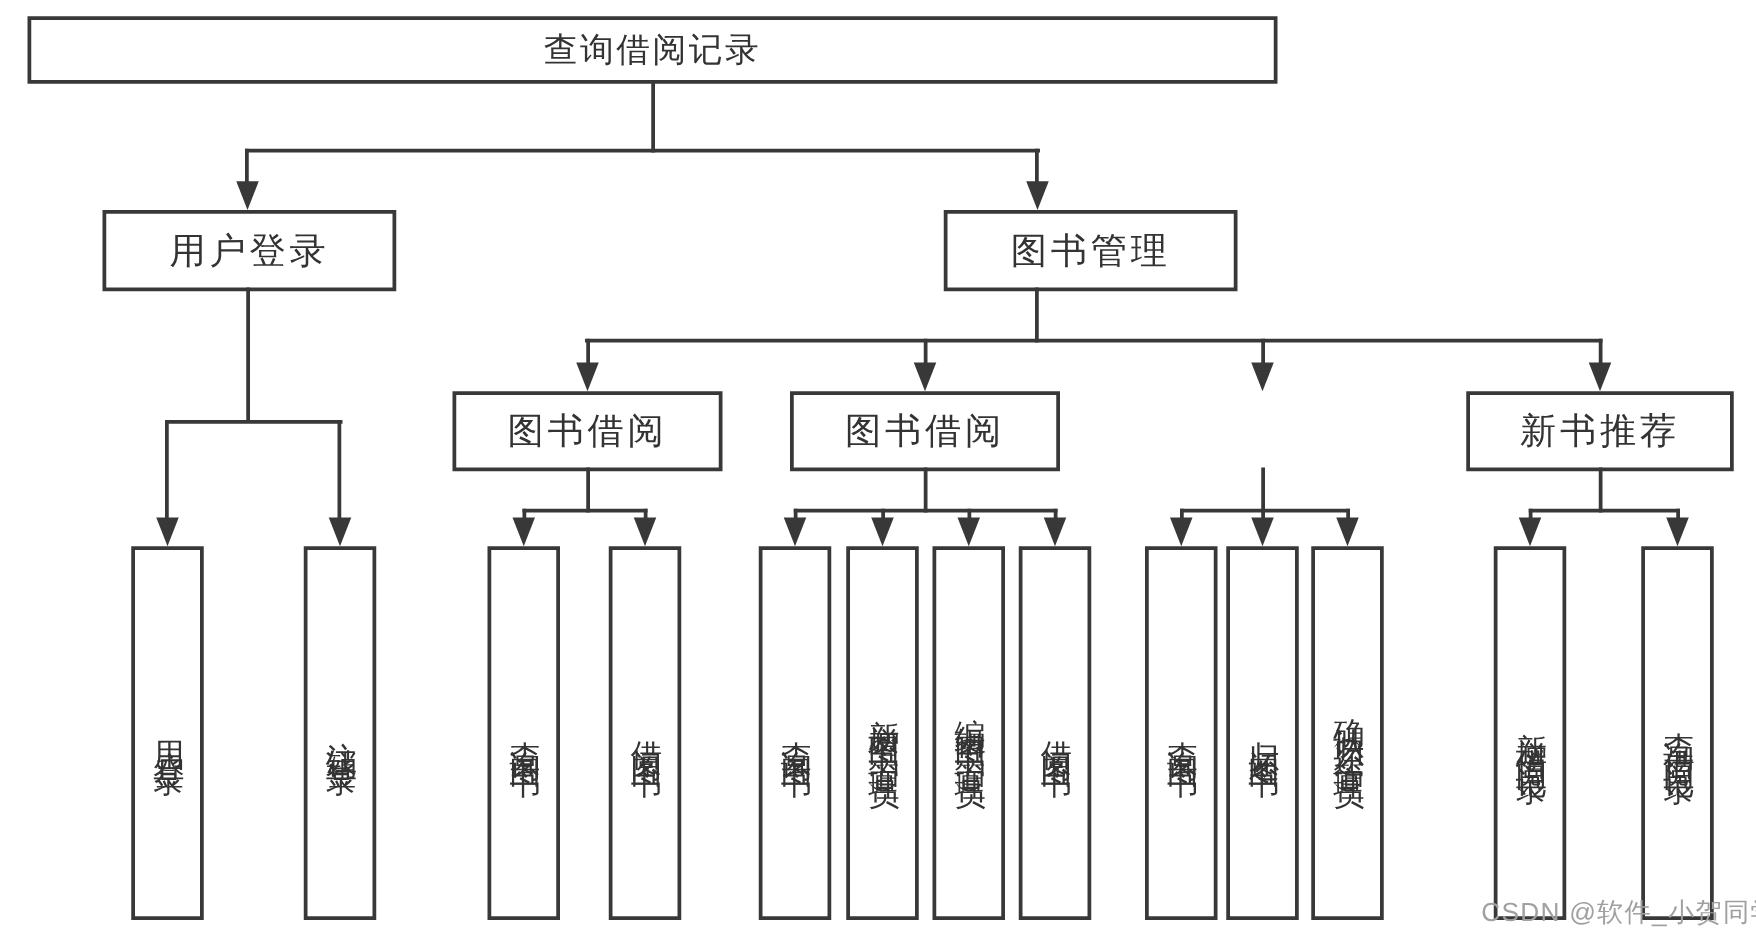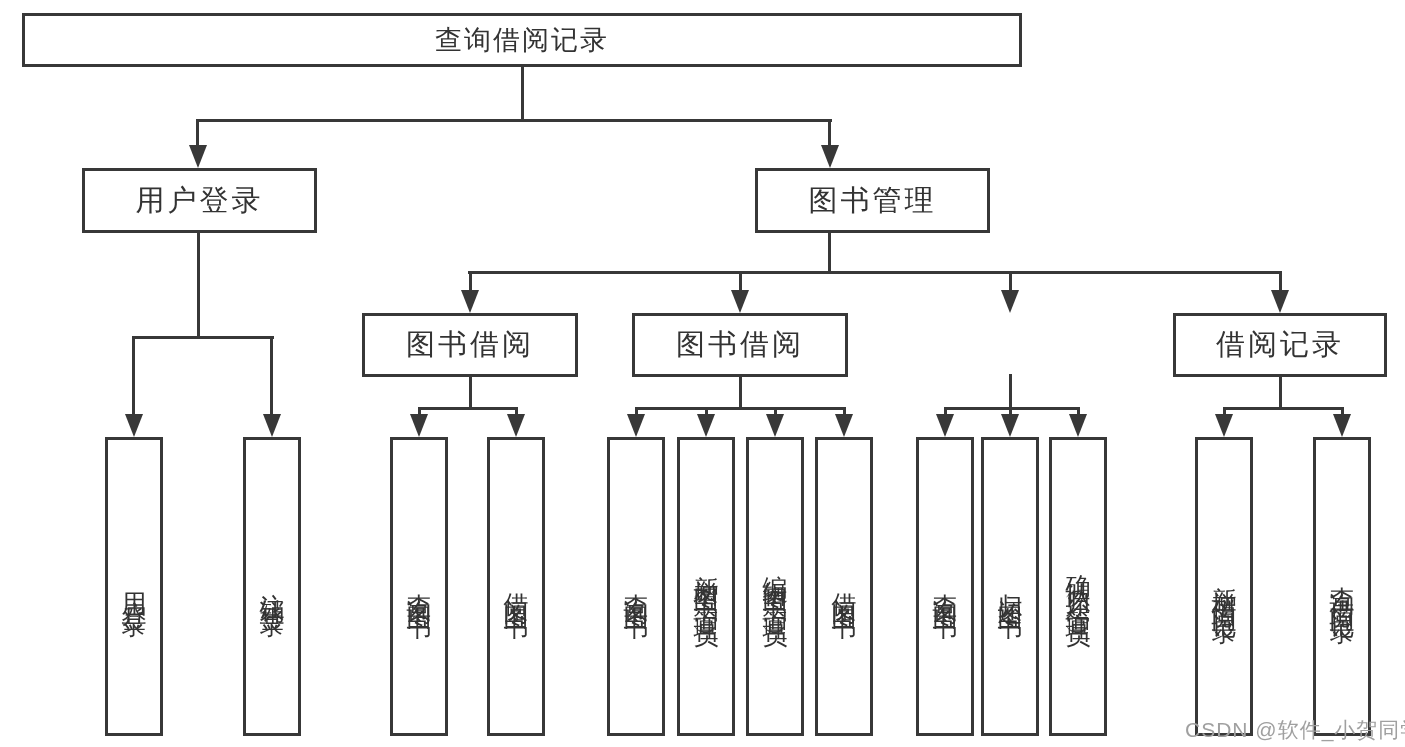--- a/index.html
+++ b/index.html
@@ -72,21 +72,21 @@
   <div class="vline" style="left:1279px;top:271px;height:22px;"></div>
   <div class="arrow" style="left:1271px;top:290px;"></div>
 
   <div class="box hbox" style="left:362px;top:313px;width:216px;height:64px;">
     <span>图书借阅</span>
   </div>
   <div class="box hbox" style="left:632px;top:313px;width:216px;height:64px;text-align:right;">
     <span>图书借阅</span>
   </div>
   <div class="box hbox" style="left:1173px;top:313px;width:214px;height:64px;">
-    <span>借阅记录</span>
+    <span>新书推荐</span>
   </div>
 
   <div class="vline" style="left:469px;top:374px;height:36px;"></div>
   <div class="hline" style="left:418px;top:407px;width:100px;"></div>
   <div class="vline" style="left:418px;top:407px;height:10px;"></div>
   <div class="arrow" style="left:410px;top:414px;"></div>
   <div class="vline" style="left:515px;top:407px;height:10px;"></div>
   <div class="arrow" style="left:507px;top:414px;"></div>
 
   <div class="vline" style="left:739px;top:374px;height:36px;"></div>

